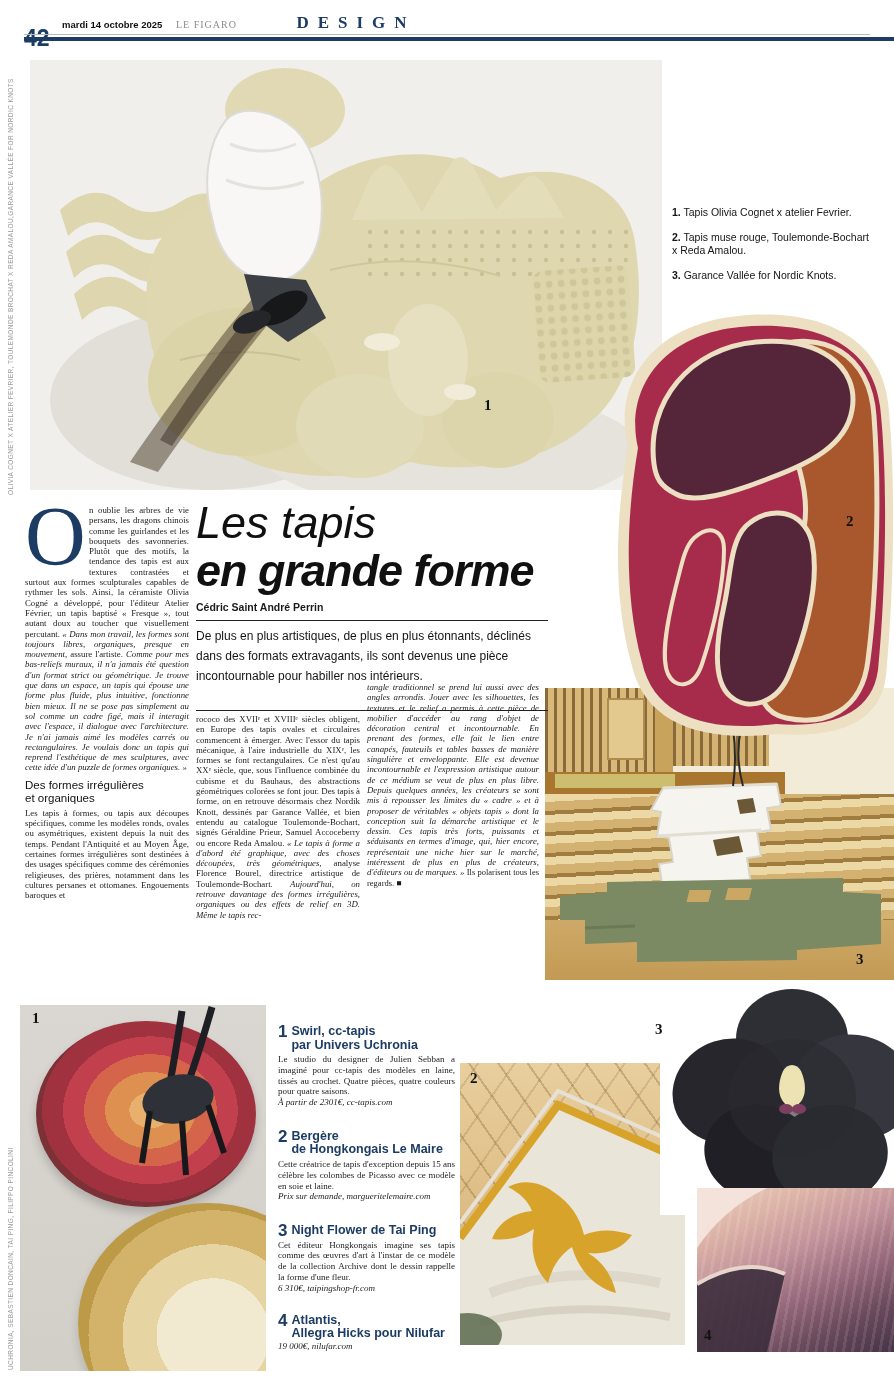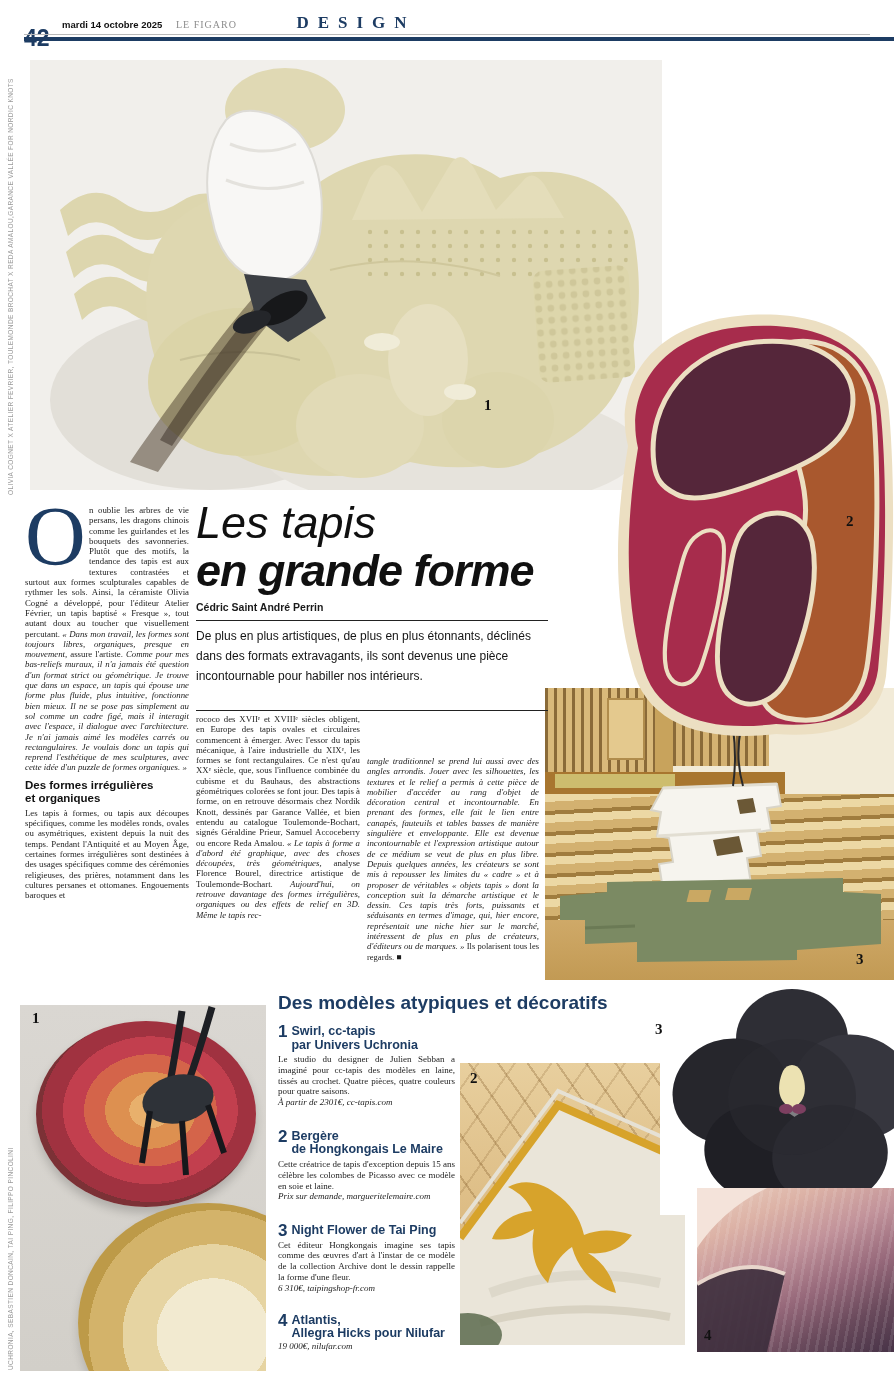--- a/index.html
+++ b/index.html
@@ -29,21 +29,21 @@
        color:#101010;letter-spacing:-1px;}
   .byline{font-family:"Liberation Sans",sans-serif;font-weight:bold;font-size:10.5px;color:#1a1a1a;}
   .standfirst{font-family:"Liberation Sans",sans-serif;font-size:12px;line-height:20px;color:#141414;}
   .sfrule{height:1px;background:#222;}
 
   
   .col{font-size:8.8px;line-height:10.3px;text-align:justify;color:#1c1c1c;}
   .col i, .ital{font-style:italic;}
   .dropcap{float:left;font-family:"Liberation Serif",serif;color:#1d3c63;font-size:84px;line-height:60px;
            width:60px;text-align:left;margin:2px 4px 0 0;}
-  .subhead{font-family:"Liberation Sans",sans-serif;font-weight:bold;font-size:11.5px;line-height:13px;
+  .subhead{font-family:"Liberation Sans",sans-serif;font-weight:normal;font-size:11.5px;line-height:13px;
            color:#111;margin:6px 0 3px 0;text-align:left;}
   .endmark{font-size:8.5px;}
 
   
   .cap{font-family:"Liberation Sans",sans-serif;font-size:10.5px;line-height:13px;color:#141414;margin-bottom:12px;}
   .cap b{font-weight:bold;}
 
   
   .bheading{font-family:"Liberation Sans",sans-serif;font-weight:bold;font-size:19px;color:#1d3c63;}
   .bitem{margin-bottom:13px;}
@@ -121,20 +121,31 @@
                C296,132 286,90 266,70 C244,50 212,44 196,60 Z" fill="#f8f7f5" stroke="#dddbd6" stroke-width="2"></path>
       <path d="M200,84 q34,14 66,0" stroke="#e4e2dd" stroke-width="3" fill="none"></path>
       <path d="M196,120 q40,16 78,2" stroke="#e4e2dd" stroke-width="3" fill="none"></path>
       <path d="M214,214 L276,220 L296,258 L258,282 L226,258 Z" fill="#3c3f44"></path>
       <ellipse cx="252" cy="248" rx="28" ry="13" fill="#17181a" transform="rotate(-28 252 248)"></ellipse>
       <ellipse cx="222" cy="262" rx="20" ry="10" fill="#24262a" transform="rotate(-20 222 262)"></ellipse>
     </svg>
   </div>
   <div class="abs plabel" style="left:484px;top:398px;">1</div>
 
+  <div class="abs" style="left:672px;top:206px;width:205px;">
+    <div class="cap">
+      <b>1.</b><span> Tapis Olivia Cognet x atelier Fevrier.</span>
+    </div>
+    <div class="cap">
+      <b>2.</b><span> Tapis muse rouge, Toulemonde-Bochart x Reda Amalou.</span>
+    </div>
+    <div class="cap">
+      <b>3.</b><span> Garance Vallée for Nordic Knots.</span>
+    </div>
+  </div>
 
   <div class="abs photo" style="left:545px;top:688px;width:349px;height:292px;background:#f4eedd;">
 
     <div class="abs" style="left:0;top:0;width:349px;height:120px;background:#f2ebd8;"></div>
 
     <div class="abs" style="left:0;top:0;width:110px;height:92px;background:repeating-linear-gradient(90deg,#8a6a38 0 3px,#d9b97a 3px 9px);"></div>
     <div class="abs" style="left:128px;top:0;width:96px;height:78px;background:repeating-linear-gradient(90deg,#8a6a38 0 3px,#d4b272 3px 9px);"></div>
     <div class="abs" style="left:110px;top:0;width:18px;height:92px;background:#c8a35c;"></div>
     <div class="abs" style="left:62px;top:10px;width:34px;height:58px;background:#e4c98e;border:2px solid #b08c4c;"></div>
 
@@ -203,25 +214,24 @@
       <div>Des formes irrégulières</div>
       <div>et organiques</div>
     </div>
     <span>Les tapis à formes, ou tapis aux découpes spécifiques, comme les modèles ronds, ovales ou asymétriques, existent depuis la nuit des temps. Pendant l'Antiquité et au Moyen Âge, certaines formes irrégulières sont destinées à des usages spécifiques comme des cérémonies religieuses, des prières, notamment dans les cultures persanes et ottomanes. Engouements baroques et</span>
   </div>
 
   <div class="abs col" style="left:196px;top:714px;width:164px;height:236px;overflow:hidden;">
     <span>rococo des XVIIᵉ et XVIIIᵉ siècles obligent, en Europe des tapis ovales et circulaires commencent à émerger. Avec l'essor du tapis mécanique, à l'aire industrielle du XIXᵉ, les formes se font rectangulaires. Ce n'est qu'au XXᵉ siècle, que, sous l'influence combinée du cubisme et du Bauhaus, des abstractions géométriques colorées se font jour. Des tapis à forme, on en retrouve désormais chez Nordik Knott, dessinés par Garance Vallée, et bien entendu au catalogue Toulemonde-Bochart, signés Géraldine Prieur, Samuel Accoceberry ou encore Reda Amalou. </span><i>« Le tapis à forme a d'abord été graphique, avec des choses découpées, très géométriques, </i><span>analyse Florence Bourel, directrice artistique de Toulemonde-Bochart. </span><i>Aujourd'hui, on retrouve davantage des formes irrégulières, organiques ou des effets de relief en 3D. Même le tapis rec-</i>
   </div>
 
-  <div class="abs col" style="left:367px;top:756px;width:172px;height:246px;overflow:hidden;">
+  <div class="abs col" style="left:367px;top:682px;width:172px;height:246px;overflow:hidden;">
     <i>tangle traditionnel se prend lui aussi avec des angles arrondis. Jouer avec les silhouettes, les textures et le relief a permis à cette pièce de mobilier d'accéder au rang d'objet de décoration central et incontournable. En prenant des formes, elle fait le lien entre canapés, fauteuils et tables basses de manière singulière et enveloppante. Elle est devenue incontournable et l'expression artistique autour de ce médium se veut de plus en plus libre. Depuis quelques années, les créateurs se sont mis à repousser les limites du « cadre » et à proposer de véritables « objets tapis » dont la conception suit la démarche artistique et le dessin. Ces tapis très forts, puissants et séduisants en termes d'image, qui, hier encore, représentait une niche hier sur le marché, intéressent de plus en plus de créateurs, d'éditeurs ou de marques. » </i><span class="endmark">Ils polarisent tous les regards. ■</span>
   </div>
 
-  <div class="abs bheading" style="left:278px;top:992px;">Des modèles atypiques et décoratifs</div>
 
   <div class="abs photo" style="left:20px;top:1005px;width:246px;height:366px;background:linear-gradient(#dad7d2,#d2cfc9);">
     <div class="abs" style="left:16px;top:16px;width:220px;height:186px;border-radius:50%;
          background:radial-gradient(ellipse at 52% 48%, #e8b06c 0 13%, #dd9050 13% 28%, #d4644a 28% 41%, #c23f4e 41% 54%, #a03240 54% 67%, #7c3136 67% 82%, #5f2c2c 82% 100%);
          box-shadow:0 6px 10px rgba(0,0,0,.18);"></div>
     <svg class="abs" style="left:100px;top:0px;" width="130" height="180">
       <path d="M62,6 C58,32 54,56 50,78" stroke="#1d1f24" stroke-width="7" fill="none"></path>
       <path d="M92,2 C84,30 76,56 68,78" stroke="#1d1f24" stroke-width="7" fill="none"></path>
       <ellipse cx="58" cy="94" rx="36" ry="24" fill="#2e3238" transform="rotate(-12 58 94)"></ellipse>
       <path d="M30,106 L22,158 M62,116 L66,170 M88,100 L104,148" stroke="#16181c" stroke-width="6"></path>

